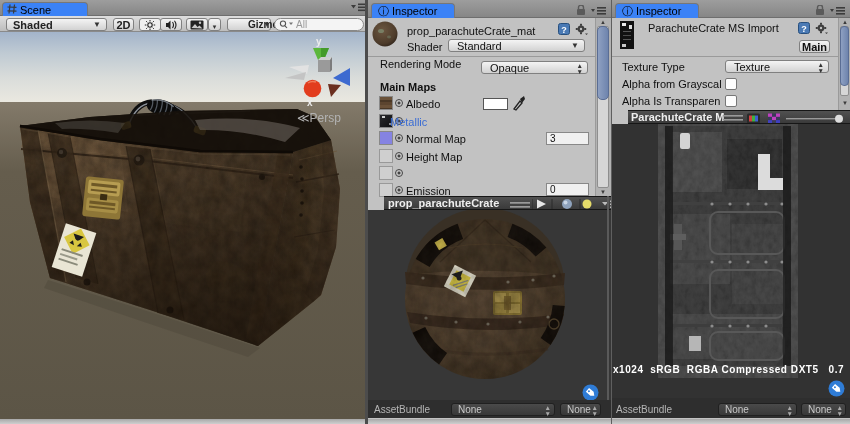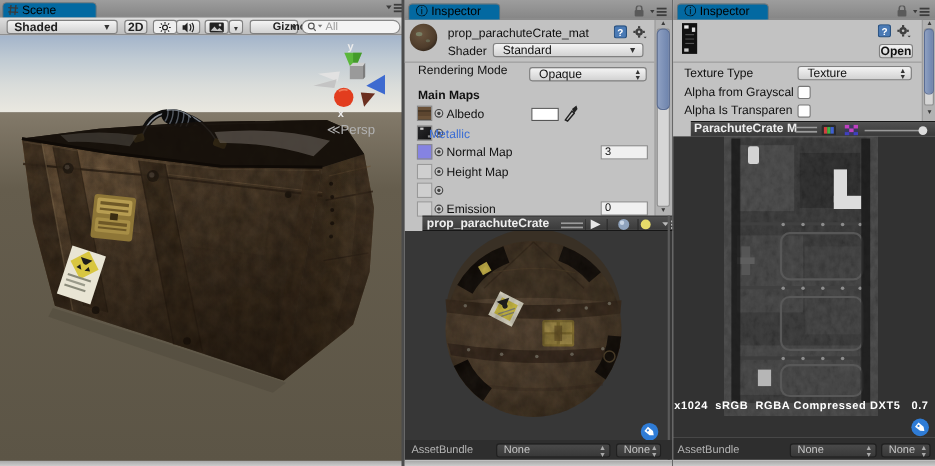--- a/index.html
+++ b/index.html
@@ -1,21 +1,21 @@
 <!DOCTYPE html>
 <html><head>
 <meta charset="utf-8">
 <style>
 * { margin:0; padding:0; box-sizing:border-box; }
 html,body { width:850px; height:424px; overflow:hidden; }
 body { font-family:"Liberation Sans", sans-serif; }
 #root { position:relative; width:850px; height:424px; background:#c2c2c2; }
 .abs { position:absolute; }
 .tabbar { background:linear-gradient(#9d9d9d,#868686); border-bottom:1px solid #6e6e6e; }
-.tab { position:absolute; background:#0369a1; border-radius:4px 4px 0 0; border:1px solid #777; border-bottom:none; color:#000; font-size:11px; line-height:15px; padding:0 8px 0 6px; white-space:nowrap; }
+.tab { position:absolute; background:#3b82f6; border-radius:4px 4px 0 0; border:1px solid #777; border-bottom:none; color:#000; font-size:11px; line-height:15px; padding:0 8px 0 6px; white-space:nowrap; }
 .lightbtn { background:linear-gradient(#f4f4f4,#d2d2d2); border:1px solid #808080; border-radius:3px; font-size:11px; color:#111; }
 .row-label { font-size:11px; color:#101010; white-space:nowrap; }
 .darkbtn { background:linear-gradient(#4a4a4a,#383838); border:1px solid #202020; border-radius:3px; color:#c8c8c8; font-size:10px; }
 .phead { background:linear-gradient(#515151,#3a3a3a); border-top:1px solid #161616; border-bottom:1px solid #161616; color:#eee; font-weight:bold; font-size:11px;margin-left:16px; }
 .radio { width:8px; height:8px; border:1px solid #444; border-radius:50%; background:radial-gradient(circle at 50% 50%, #444 0 1.2px, #c6c6c6 1.8px); }
 .updn { float:right; margin-right:4px; display:inline-block; font-size:6.5px; line-height:5.5px; color:#333; text-align:center; padding-top:1px; }
 </style>
 </head>
 <body>
 <div id="root">
@@ -468,34 +468,35 @@
   <div class="abs" style="left:0;top:18px;width:226px;height:39px;background:#c2c2c2;border-bottom:1px solid #9a9a9a;"></div>
   <svg class="abs" style="left:8px;top:21px;" width="14" height="28" viewBox="0 0 14 28">
     <rect width="14" height="28" fill="#111"></rect>
     <rect x="2" y="2" width="4" height="3" fill="#e8e8e8"></rect>
     <rect x="9" y="4" width="3" height="4" fill="#ddd"></rect>
     <rect x="3" y="10" width="8" height="1" fill="#555"></rect>
     <rect x="3" y="14" width="8" height="1" fill="#4a4a4a"></rect>
     <rect x="3" y="18" width="8" height="1" fill="#555"></rect>
     <rect x="2" y="23" width="4" height="3" fill="#c8c8c8"></rect>
   </svg>
+  <div class="abs row-label" style="left:36px;top:22px;">ParachuteCrate MS Import</div>
   <svg class="abs" style="left:186px;top:22px;" width="30" height="12" viewBox="0 0 30 12">
     <rect x="0.5" y="0.5" width="11" height="11" rx="2" fill="#4a7ab5" stroke="#28507e"></rect>
     <text x="6" y="9.5" font-size="9" font-weight="bold" fill="#fff" text-anchor="middle">?</text>
     <g fill="#3f3f3f">
           <circle cx="23" cy="6" r="3.4"></circle>
           <circle cx="23" cy="6" r="1.2" fill="#c2c2c2"></circle>
     <rect x="22" y="0.8" width="2" height="2"></rect>
           <rect x="22" y="9.2" width="2" height="2"></rect>
     <rect x="17.8" y="5" width="2" height="2"></rect>
           <rect x="26.2" y="5" width="2" height="2"></rect>
     <polygon points="27,10.5 30,10.5 28.5,12"></polygon>
         </g>
   </svg>
-  <div class="abs lightbtn" style="left:187px;top:40px;width:31px;height:13px;line-height:12px;text-align:center;font-weight:bold;">Open</div>
+  <div class="abs lightbtn" style="left:187px;top:40px;width:31px;height:13px;line-height:12px;text-align:center;font-weight:bold;">Main</div>
 
   <div class="abs row-label" style="left:10px;top:61px;">Texture Type</div>
   <div class="abs lightbtn" style="left:113px;top:60px;width:104px;height:13px;line-height:12px;padding-left:8px;">Texture<span class="updn">▲<br>▼</span></div>
   <div class="abs row-label" style="left:10px;top:78px;">Alpha from Grayscal</div>
   <div class="abs" style="left:113px;top:78px;width:12px;height:12px;background:#fdfdfd;border:1px solid #777;border-radius:2px;"></div>
   <div class="abs row-label" style="left:10px;top:95px;">Alpha Is Transparen</div>
   <div class="abs" style="left:113px;top:95px;width:12px;height:12px;background:#fdfdfd;border:1px solid #777;border-radius:2px;"></div>
 
   <div class="abs" style="left:226px;top:18px;width:12px;height:92px;background:#b2b2b2;border-left:1px solid #9a9a9a;"></div>
   <div class="abs" style="left:228px;top:26px;width:9px;height:70px;background:#d6d6d6;border:1px solid #8e8e8e;border-radius:2px;"></div>

